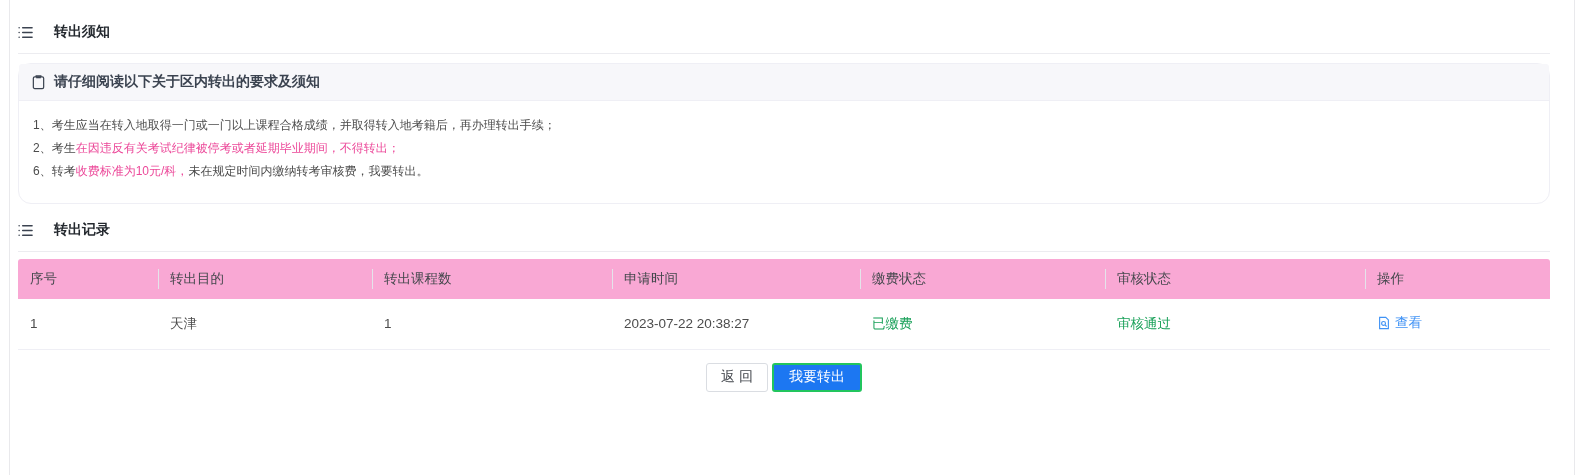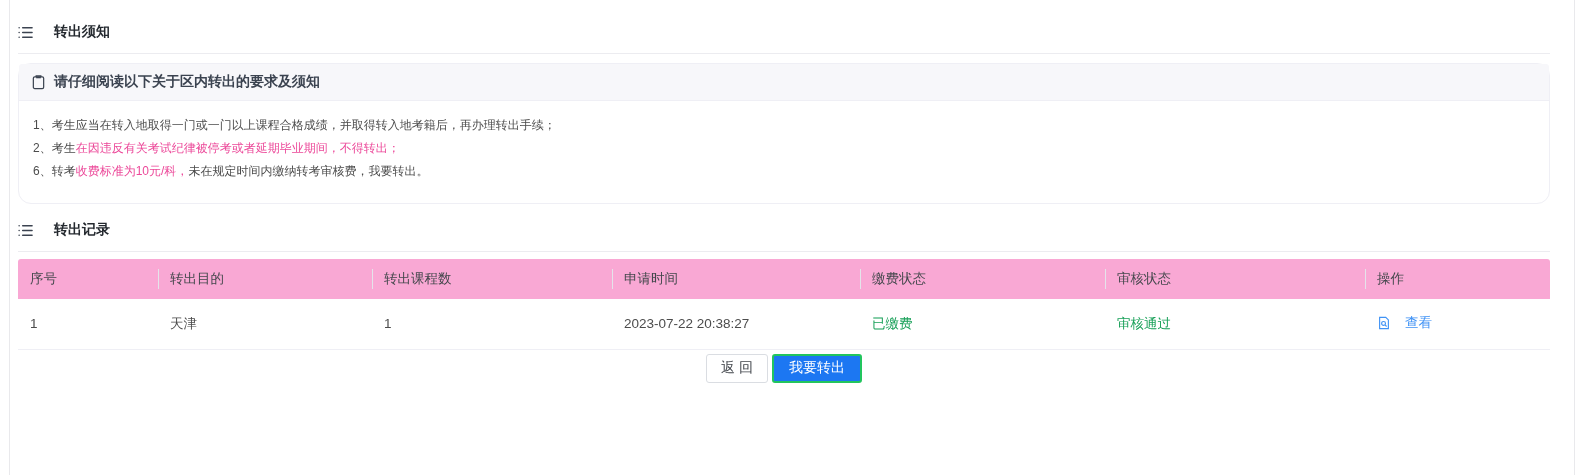--- a/index.html
+++ b/index.html
@@ -43,25 +43,25 @@
   .records-table th:last-child { border-radius:0 3px 0 0; }
   .records-table th + th::before {
     content:""; position:absolute; left:0; top:10px; bottom:10px; width:1px; background:#e4e4ea;
   }
   .records-table td {
     height:50px; padding:0 12px; border-bottom:1px solid #efeff5; color:#4c4c4c; font-size:13.5px;
   }
   .records-table tr td:first-child, .records-table th:first-child { padding-left:12px; }
   .status-green { color:#18a058; }
   .action-link {
-    color:#3f92f5; cursor:pointer; display:inline-flex; align-items:center; gap:14px; text-decoration:none;
+    color:#3f92f5; cursor:pointer; display:inline-flex; align-items:center; gap:4px; text-decoration:none;
   }
   .icon-doc-search { width:14px; height:14px; display:inline-block; }
   
-  .footer-bar { display:flex; justify-content:center; gap:4px; margin-top:4px; }
+  .footer-bar { display:flex; justify-content:center; gap:4px; margin-top:13px; }
   .btn {
     height:29px; border-radius:3px; font-size:14px; cursor:pointer;
     display:inline-flex; align-items:center; justify-content:center;
     font-family:inherit;
   }
   .btn-default { background:#fff; border:1px solid #dadde2; color:#42464c; padding:0 14px; }
   .btn-primary { background:#1c77f2; border:2px solid #22c55e; color:#fff; padding:0 15px; }
 </style>
 </head>
 <body>

